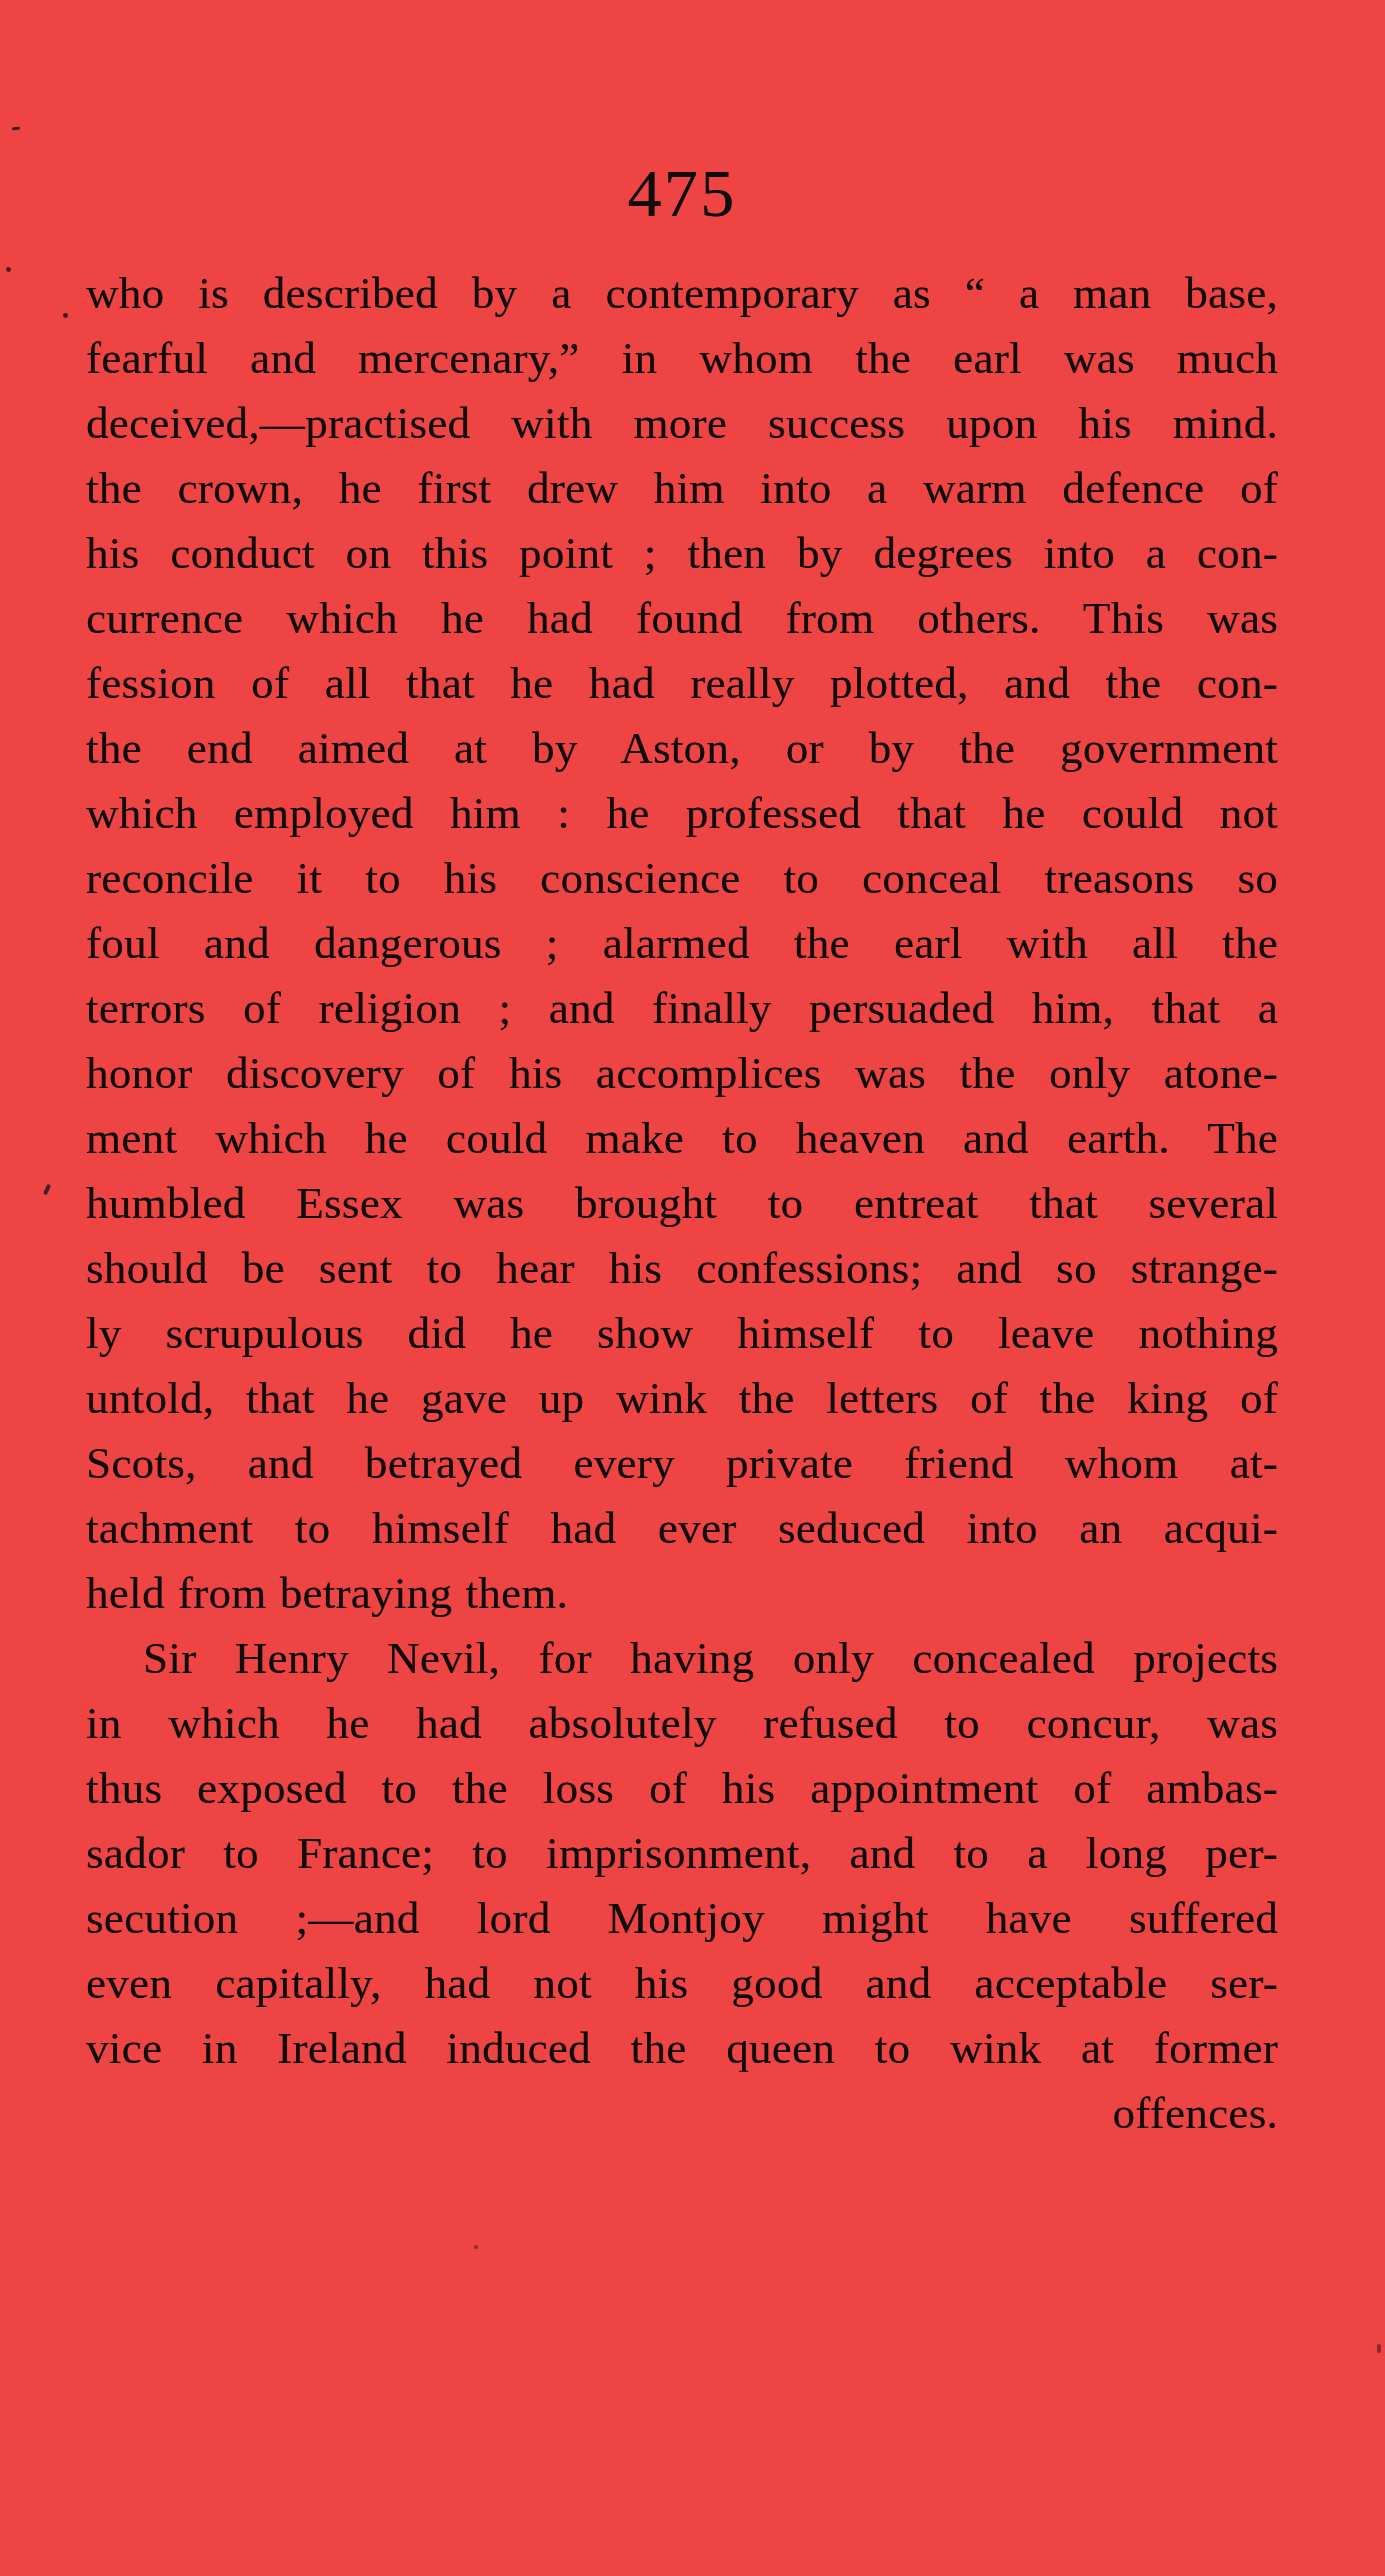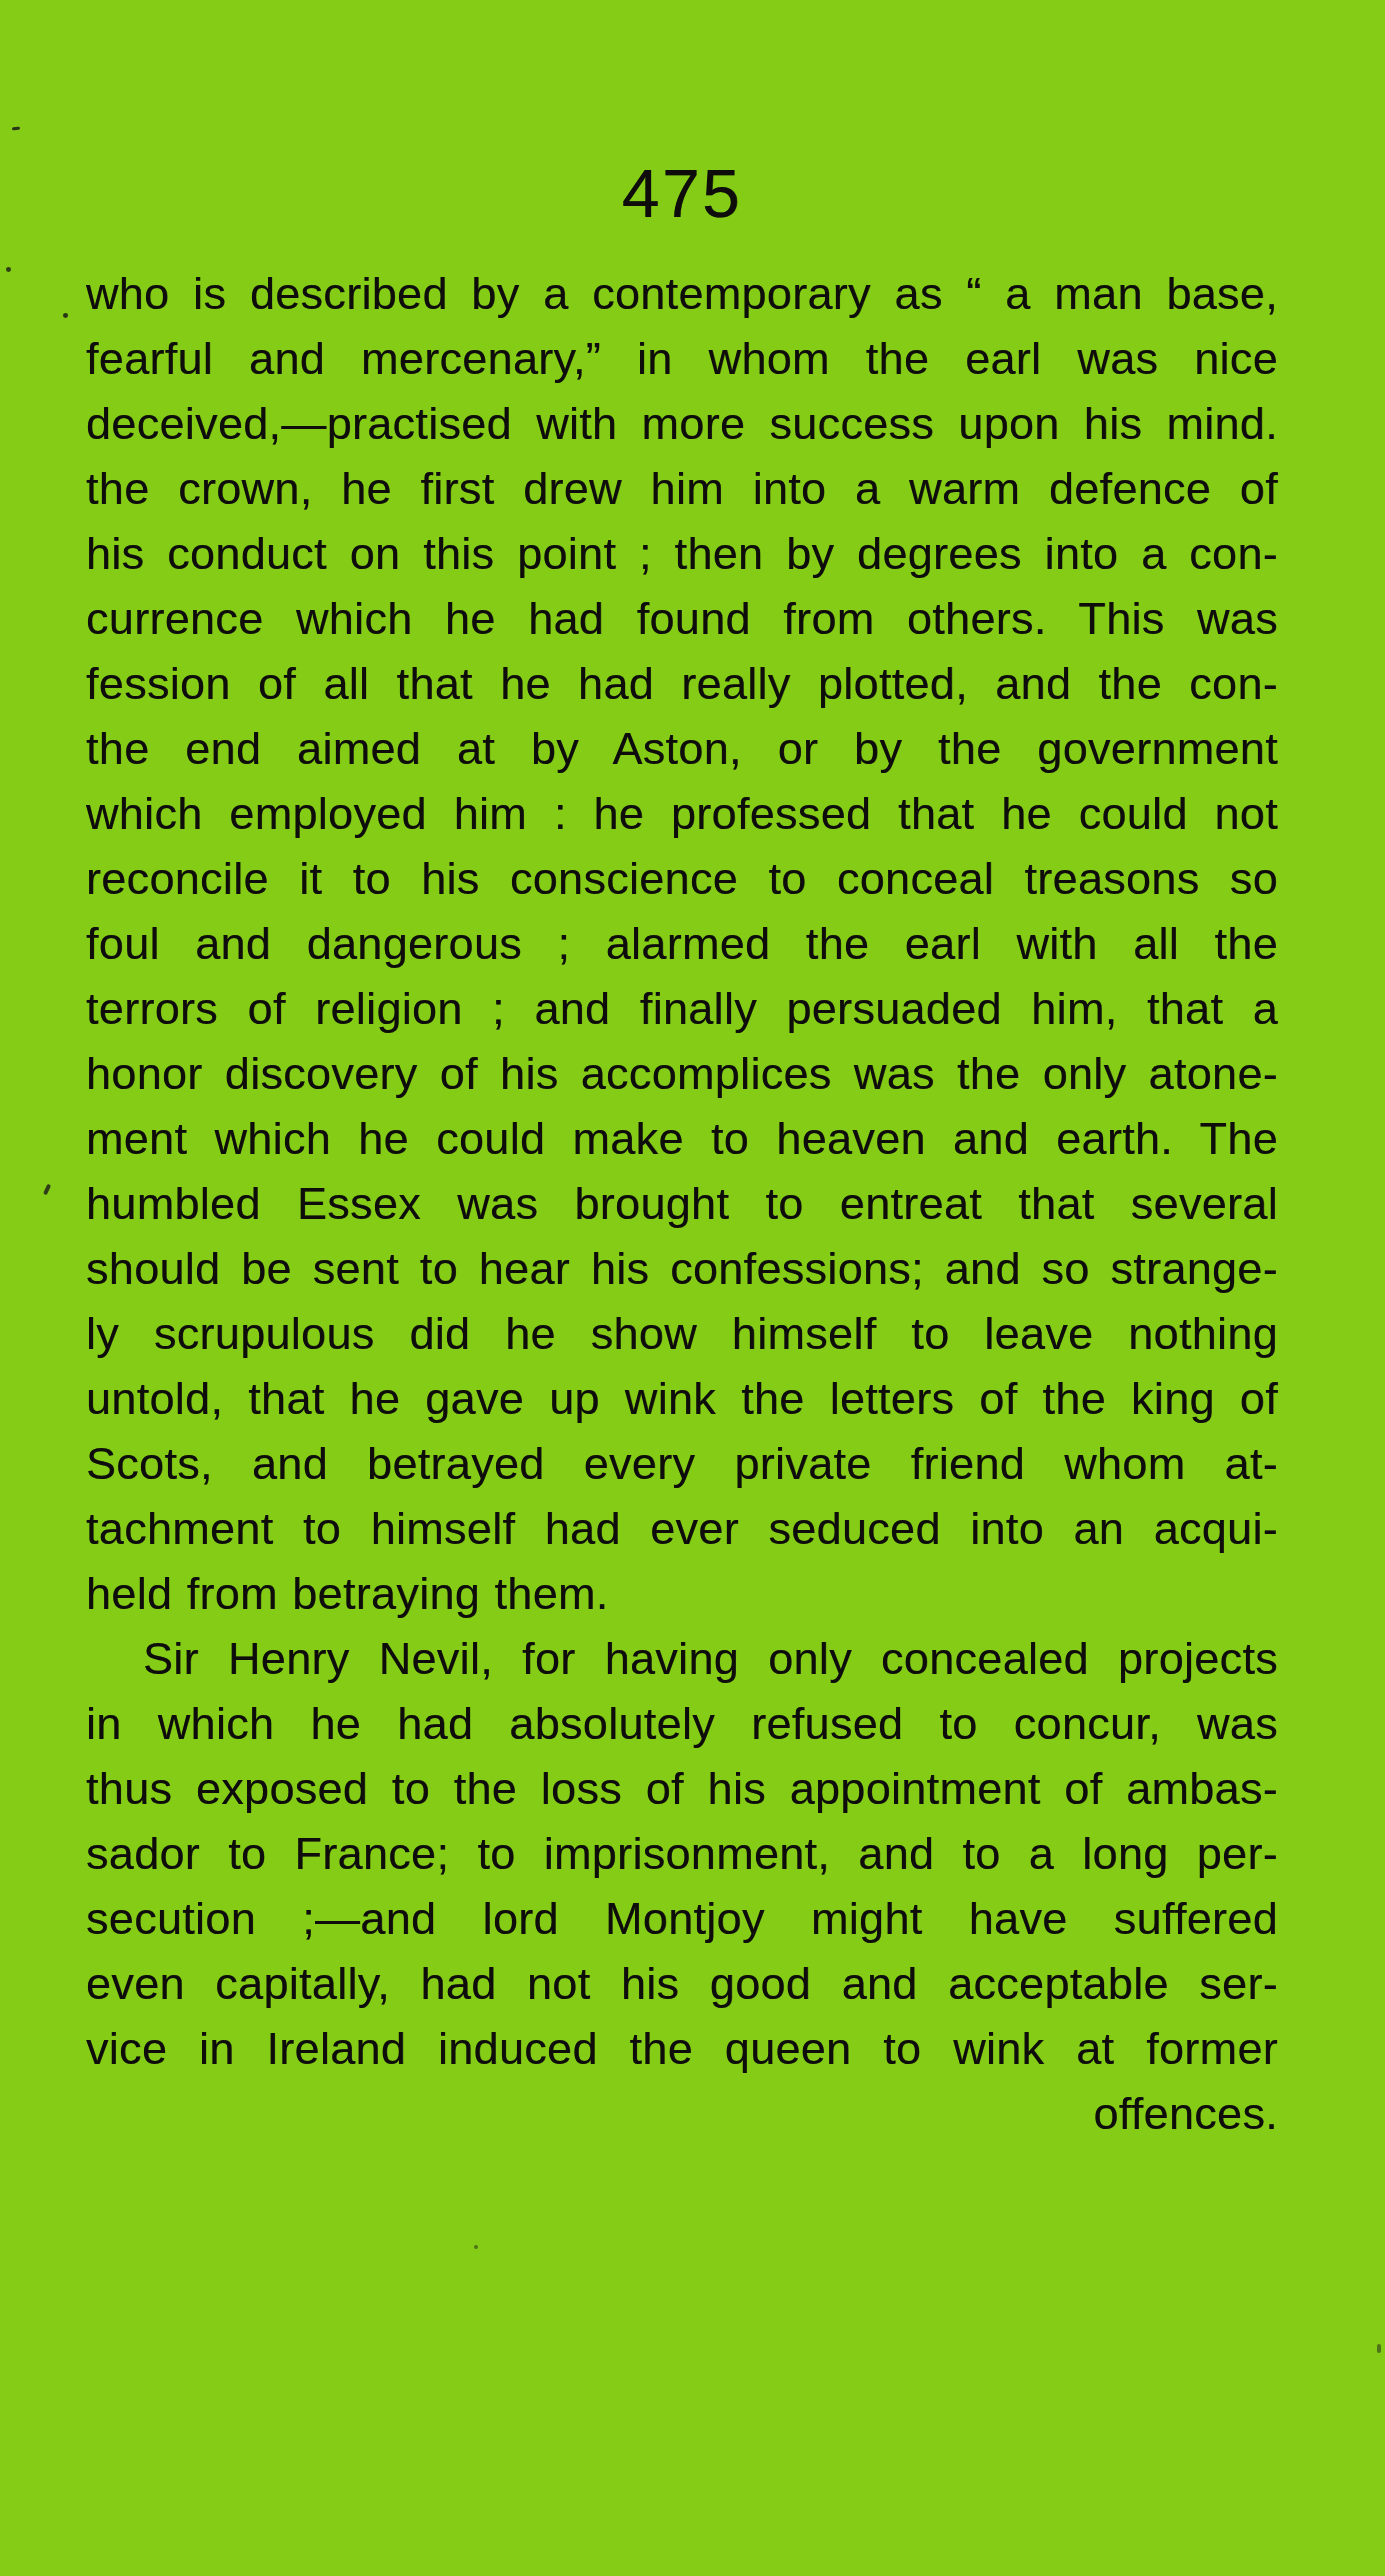--- a/index.html
+++ b/index.html
@@ -2,23 +2,23 @@
 <html style="font-size:13px"><head>
 <meta charset="utf-8">
 <style>
   * { margin:0; padding:0; box-sizing:border-box; }
   html, body { width:1385px; height:2576px; }
   body { background:#ffffff; }
 
   .page {
     position:relative;
     width:1385px; height:2576px;
-    background:#84cc16;
+    background:#ef4444;
     overflow:hidden;
-    font-family:Liberation Sans, sans-serif;
+    font-family:Liberation Serif, serif;
     color:#0e0d0b;
   }
 
   .page-number {
     position:absolute;
     top:159px; left:86px; width:1192px;
     text-align:center;
     font-size:68px;
     line-height:1;
     letter-spacing:2.4px;
@@ -54,21 +54,21 @@
 <body>
 
 <div class="page">
 
   <div class="page-number">475</div>
 
   <div class="text-block">
 
     <div>
       <div class="line">who is described by a contemporary as “ a man base,</div>
-      <div class="line">fearful and mercenary,” in whom the earl was nice</div>
+      <div class="line">fearful and mercenary,” in whom the earl was much</div>
       <div class="line">deceived,—practised with more success upon his mind.</div>
       <div class="line">the crown, he first drew him into a warm defence of</div>
       <div class="line">his conduct on this point ; then by degrees into a con-</div>
       <div class="line">currence which he had found from others. This was</div>
       <div class="line">fession of all that he had really plotted, and the con-</div>
       <div class="line">the end aimed at by Aston, or by the government</div>
       <div class="line">which employed him : he professed that he could not</div>
       <div class="line">reconcile it to his conscience to conceal treasons so</div>
       <div class="line">foul and dangerous ; alarmed the earl with all the</div>
       <div class="line">terrors of religion ; and finally persuaded him, that a</div>

